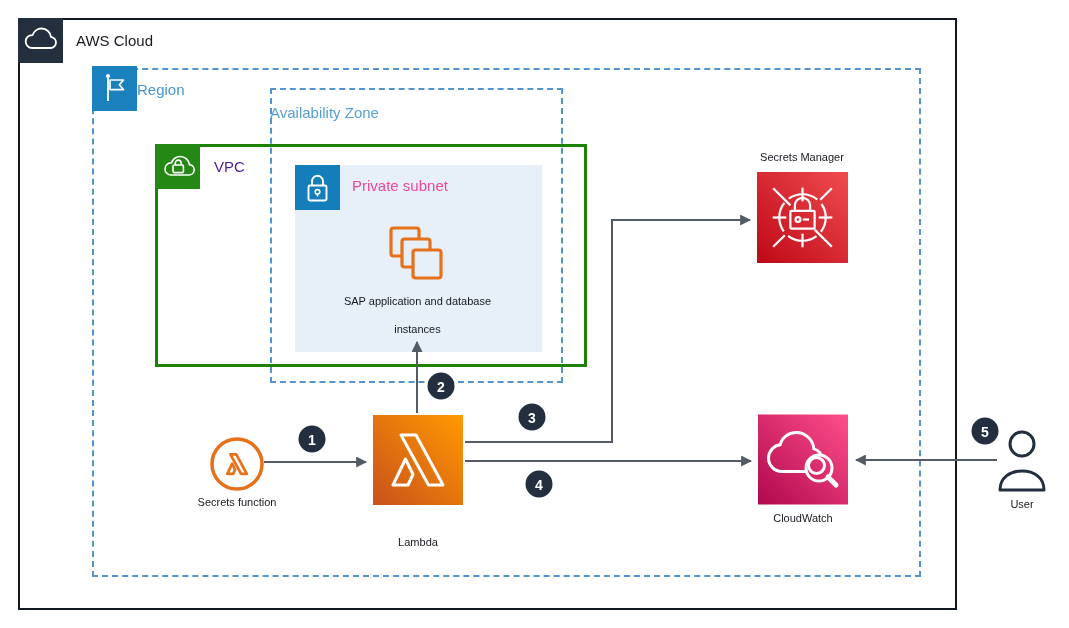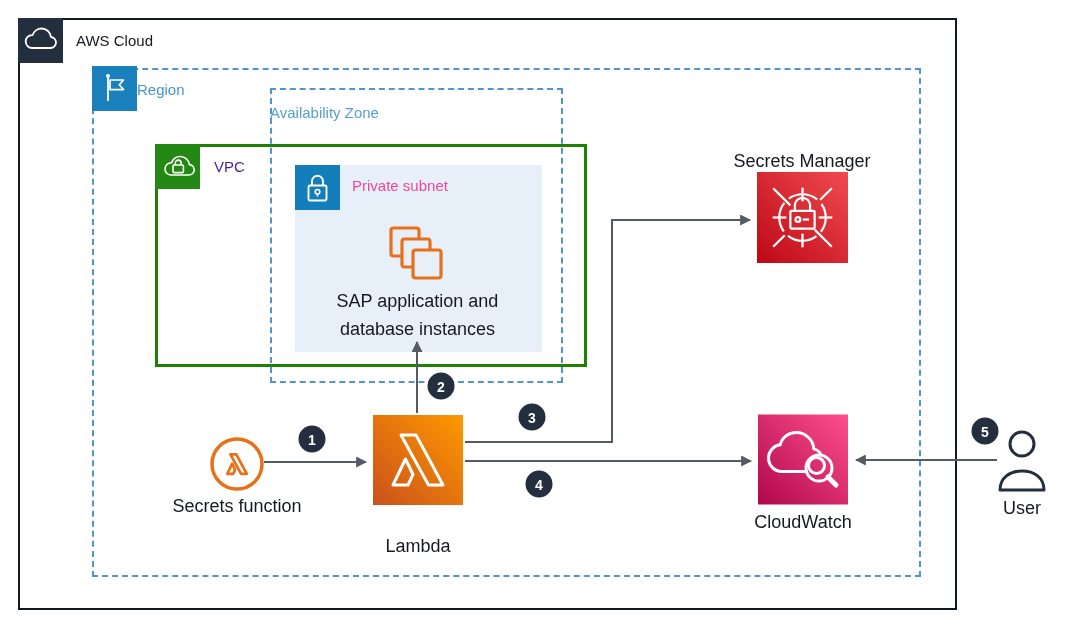--- a/index.html
+++ b/index.html
@@ -25,21 +25,21 @@
   
   .box-label { font-size:15px; z-index:3; white-space:nowrap; }
   .lbl-aws-cloud { left:76px; top:32px; color:#16191F; }
   .lbl-region { left:137px; top:81px; color:#4795CE; }
   .lbl-az { left:270px; top:104px; width:293px; text-align:left; color:#56A0D2; }
   .lbl-vpc { left:214px; top:158px; color:#4c1d95; }
   .lbl-subnet { left:352px; top:177px; color:#ec4899; }
 
   
   .node-icon { z-index:4; }
-  .node-label { font-size:18px; color:#16191F; text-align:center; z-index:4; }
+  .node-label { font-size:11px; color:#16191F; text-align:center; z-index:4; }
   .sap-icon { left:388px; top:225px; }
   .sap-label { left:330px; top:287px; width:175px; line-height:28px; }
   .secrets-label { left:727px; top:151px; width:150px; }
   .secrets-icon { left:757px; top:172px; }
   .lambda-icon { left:373px; top:415px; }
   .lambda-label { left:368px; top:536px; width:100px; }
   .lambda-fn-icon { left:208px; top:435px; }
   .lambda-fn-label { left:162px; top:496px; width:150px; }
   .cloudwatch-icon { left:758px; top:414px; }
   .cloudwatch-label { left:753px; top:512px; width:100px; }

